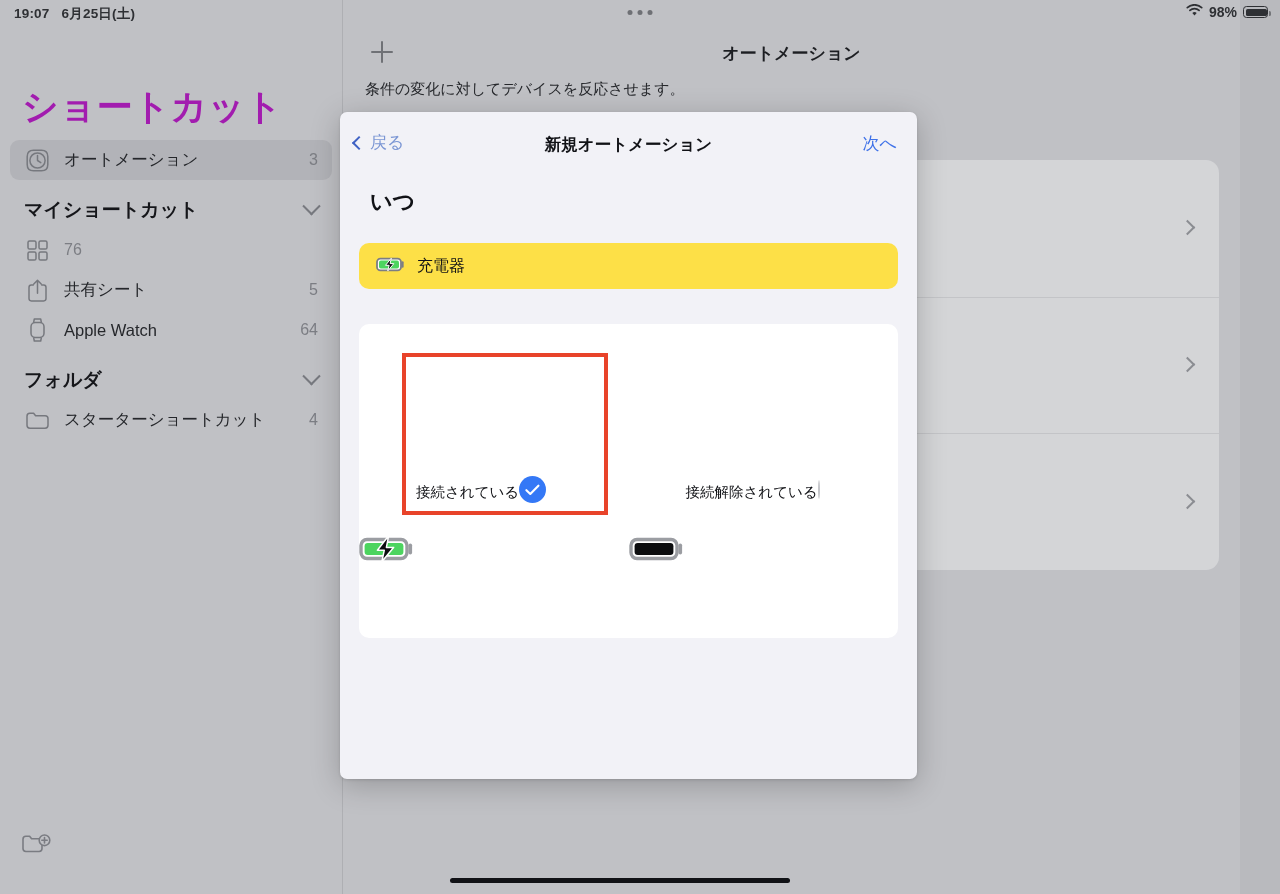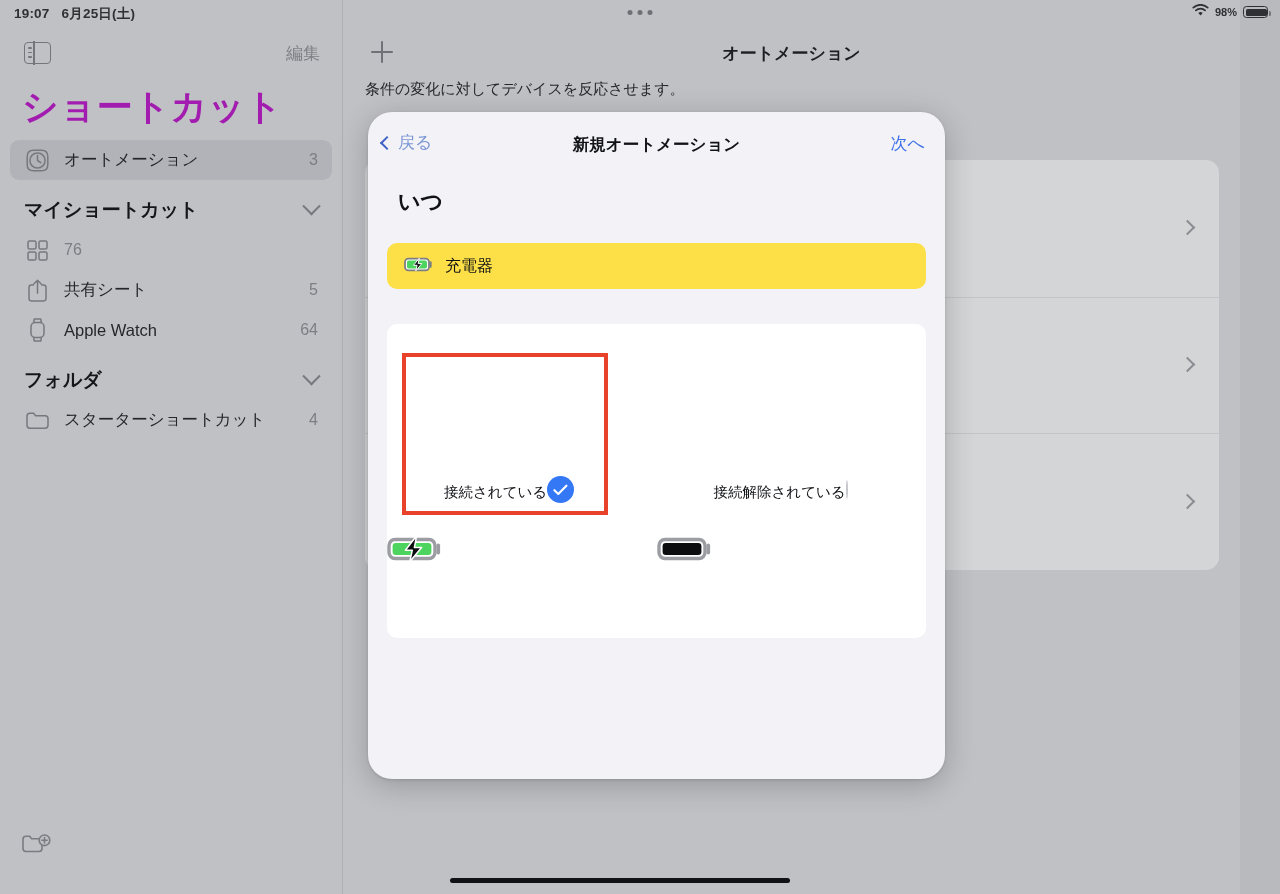--- a/index.html
+++ b/index.html
@@ -16,21 +16,21 @@
     position:absolute; left:0; top:0; width:1280px; height:28px;
     display:flex; align-items:center;
     color:#2e3034; font-size:13.5px; z-index:40;
   }
   .sb-left { position:absolute; left:14px; top:5px; display:flex; gap:12px; align-items:baseline; }
   .sb-time { font-weight:600; letter-spacing:.2px; }
   .sb-date { font-weight:600; letter-spacing:.2px; }
   .sb-dots { position:absolute; left:50%; transform:translateX(-50%); top:10px; display:flex; gap:5px; }
   .sb-dots i { width:5px; height:5px; border-radius:50%; background:#6e7075; display:block; }
   .sb-right { position:absolute; right:12px; top:4px; display:flex; align-items:center; gap:6px; }
-  .sb-pct { font-size:11px; font-weight:600; }
+  .sb-pct { font-size:14px; font-weight:600; }
   .batt-shell { width:25px; height:12px; border:1.6px solid #2e3034; border-radius:3.5px; position:relative; display:inline-block; }
   .batt-shell::after { content:""; position:absolute; right:-4px; top:3.5px; width:2.2px; height:5px; background:#2e3034; border-radius:0 1.5px 1.5px 0; opacity:.5; }
   .batt-fill { position:absolute; left:1.5px; top:1.5px; bottom:1.5px; background:#2e3034; border-radius:1.6px; }
 
   
   .sidebar {
     position:absolute; left:0; top:0; width:343px; height:894px;
     background:#c0c1c5;
     border-right:1px solid #aeafb3;
   }
@@ -82,22 +82,22 @@
     background:rgba(214,215,217,.88); border-radius:13px; overflow:hidden;
     filter:blur(0.6px);
   }
   .bg-row { height:136.5px; position:relative; }
   .bg-row + .bg-row { border-top:1px solid #c3c4c7; }
   .bg-chev { position:absolute; right:26px; top:50%; width:11px; height:11px; margin-top:-6px;
     border-right:2.2px solid #8b8d92; border-top:2.2px solid #8b8d92; transform:rotate(45deg); }
 
   
   .sheet {
-    position:absolute; left:368px; top:112px; width:577px; height:667px;
-    background:#f2f2f7; border-radius:24px;
+    position:absolute; left:340px; top:112px; width:577px; height:667px;
+    background:#f2f2f7; border-radius:7px;
     box-shadow:0 6px 30px rgba(0,0,0,.22), 0 1px 3px rgba(0,0,0,.12);
     z-index:30; overflow:hidden;
   }
   .sheet-nav { position:relative; height:64px; }
   .sheet-back { position:absolute; left:14px; top:19px; display:flex; align-items:center; gap:4px; color:#7b96d4; font-size:17px; }
   .back-chev { width:10px; height:10px; border-left:2.6px solid #3f62c4; border-bottom:2.6px solid #3f62c4; transform:rotate(45deg); margin-right:2px; }
   .sheet-title { position:absolute; left:0; right:0; top:22px; text-align:center; font-size:16.5px; font-weight:600; color:#111216; }
   .sheet-next { position:absolute; right:20px; top:20px; color:#3f72e8; font-size:17px; }
 
   .when-label { margin:11px 0 0 30px; font-size:22px; font-weight:700; color:#111216; }
@@ -154,28 +154,20 @@
       </span>
       <span class="sb-pct">98%</span>
       <span class="batt-shell">
         <span class="batt-fill" style="width:21px;"></span>
       </span>
     </div>
   </div>
 
   <div class="sidebar">
 
-    <div class="sb-toprow">
-      <div class="icon-sidebar-toggle">
-        <i></i>
-        <i></i>
-        <i></i>
-      </div>
-      <div class="edit-btn">編集</div>
-    </div>
 
     <div class="app-title">ショートカット</div>
 
     <div class="nav">
 
 
       <div class="nav-row selected">
         <span class="ic">
           <svg width="23" height="23" viewBox="0 0 23 23">
             <path d="M1.2 7.5C1.2 3.4 3.4 1.2 7.5 1.2h8c4.1 0 6.3 2.2 6.3 6.3v8c0 4.1-2.2 6.3-6.3 6.3h-8c-4.1 0-6.3-2.2-6.3-6.3z" fill="none" stroke="#76787e" stroke-width="1.5"></path>

